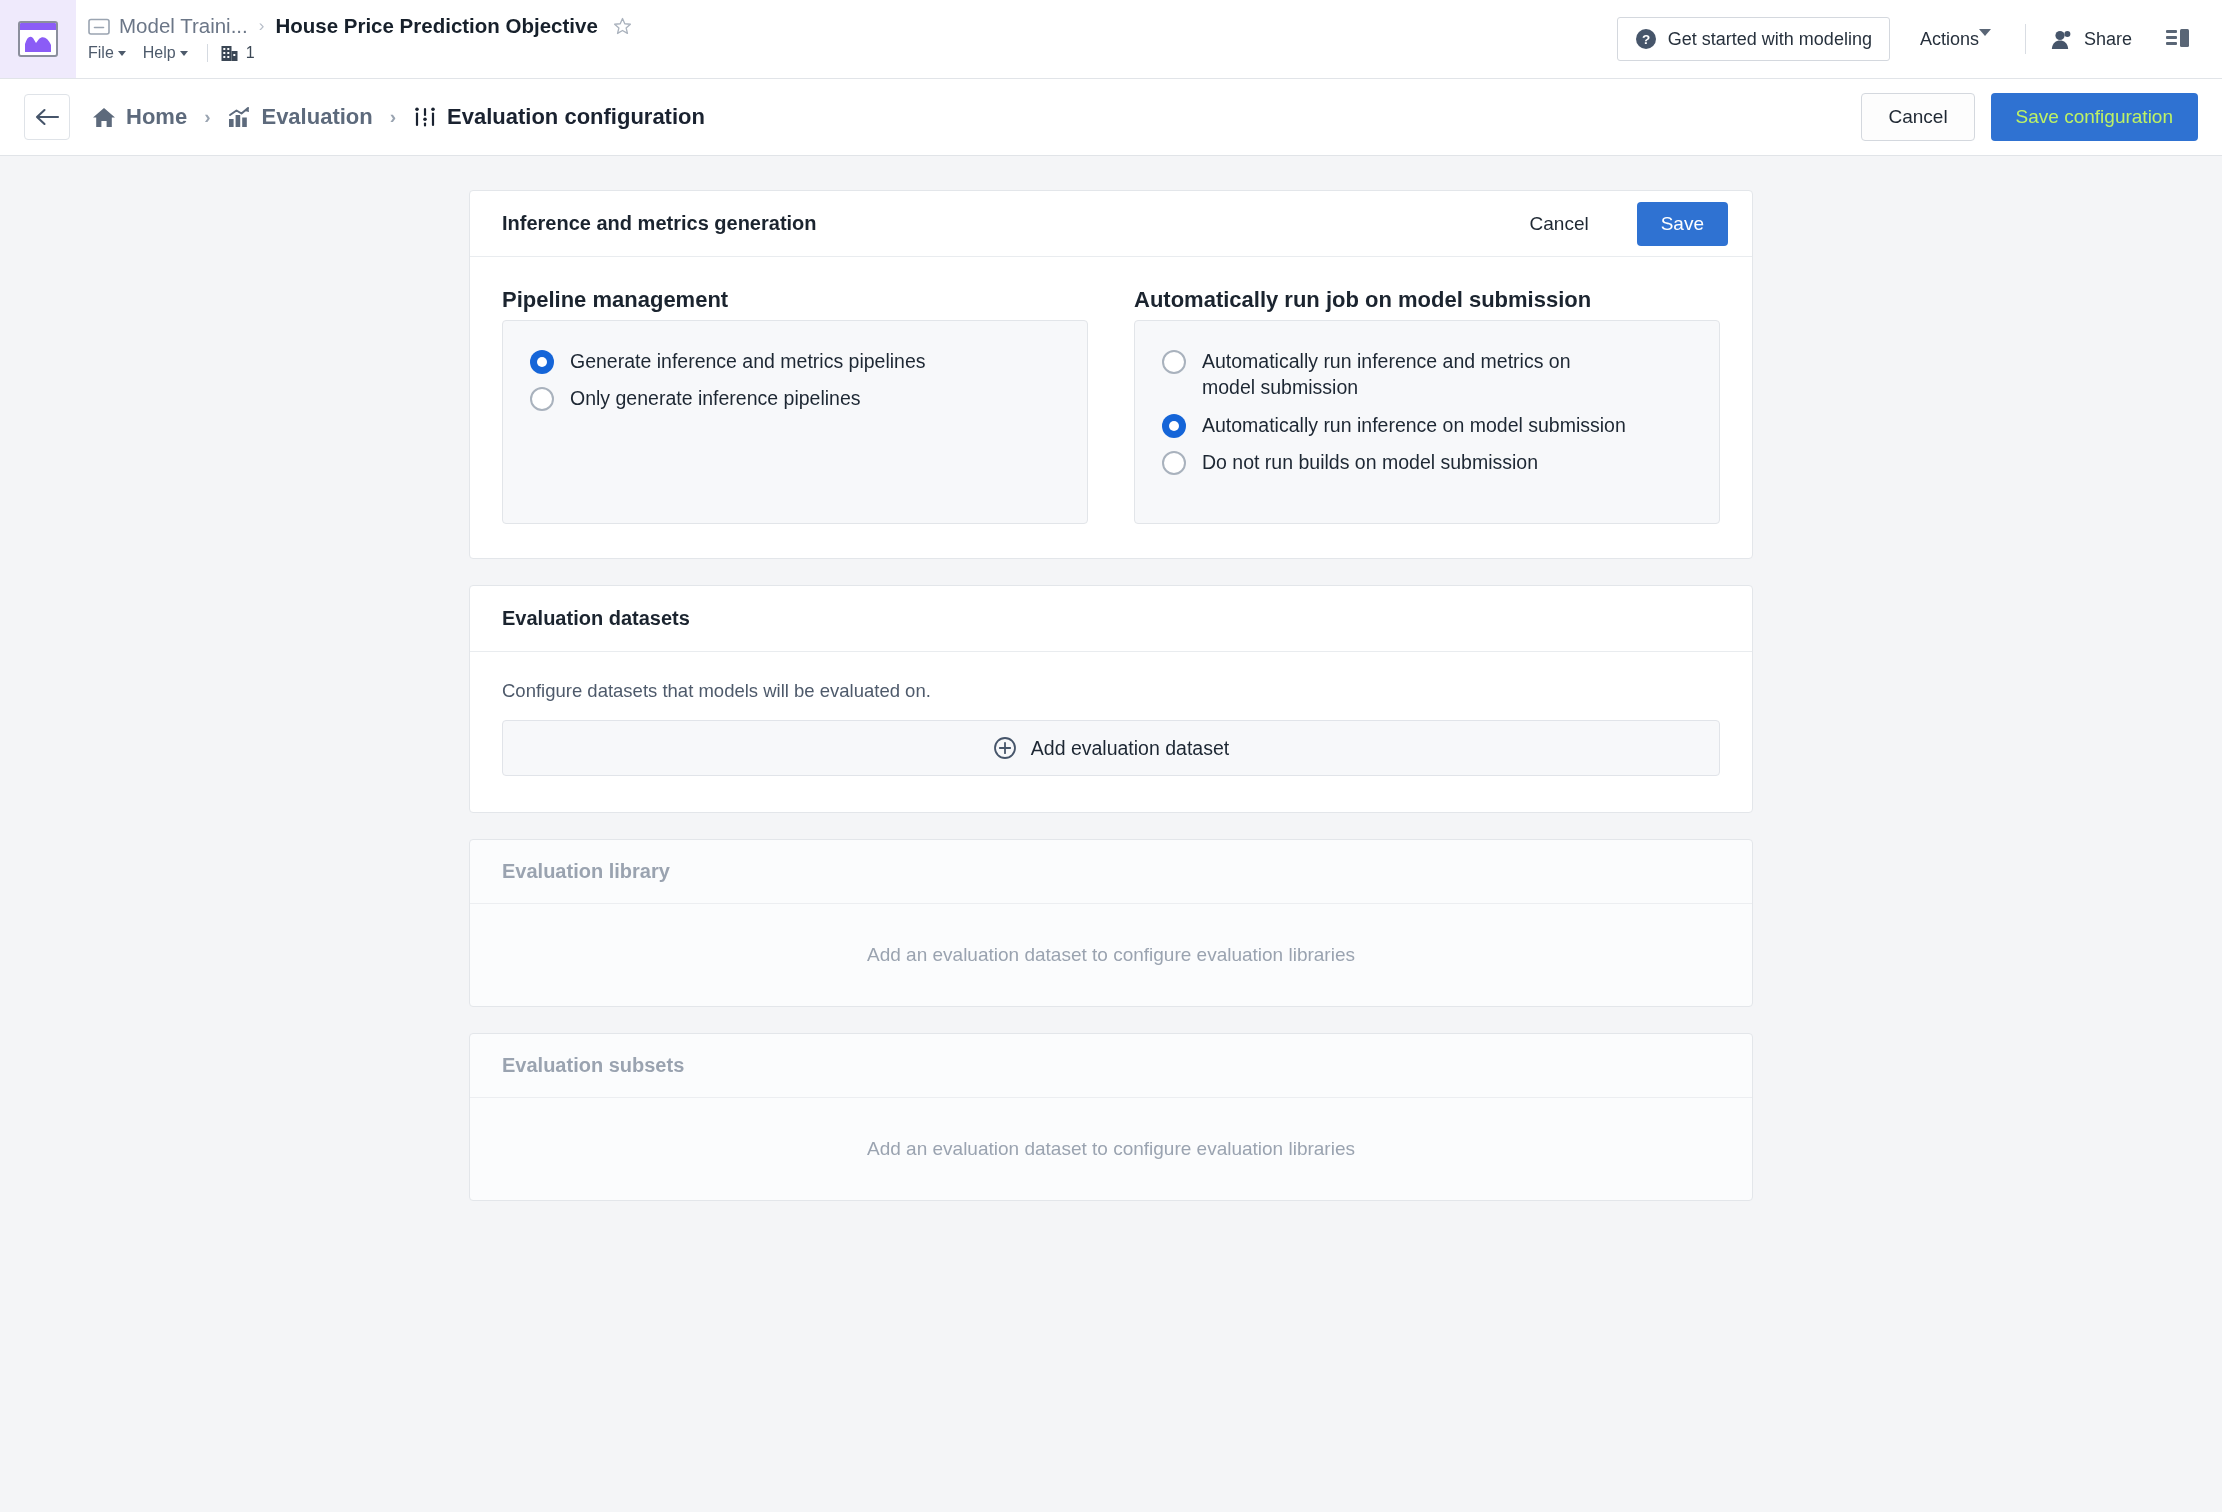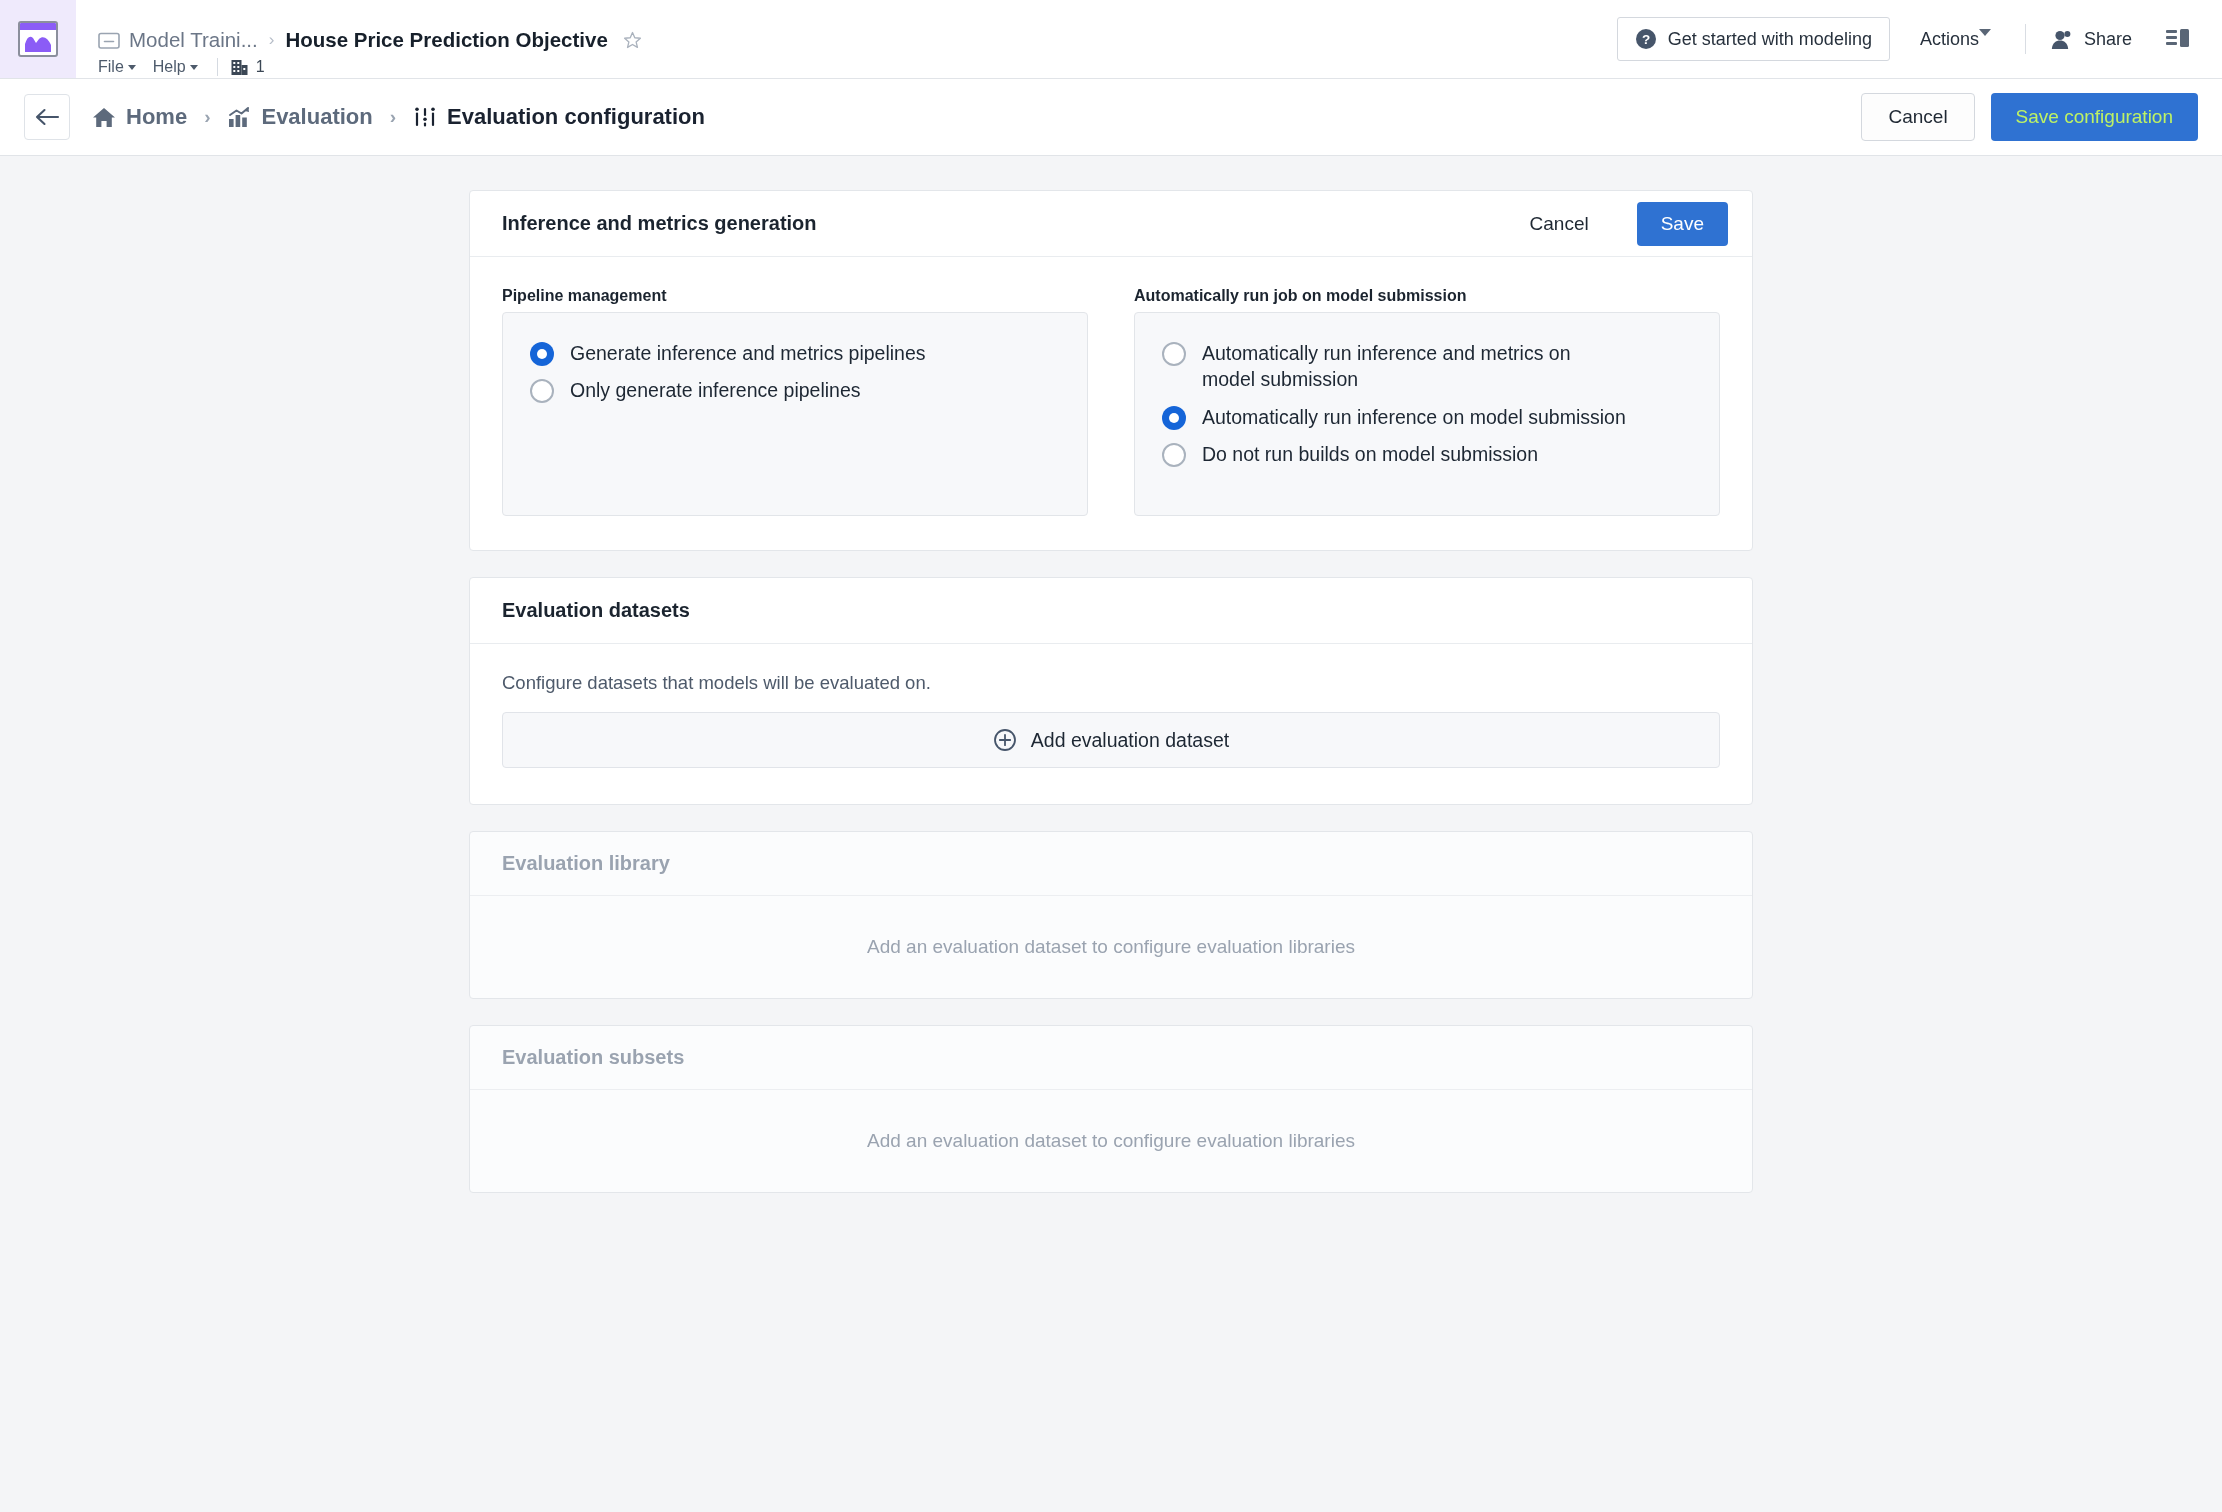--- a/index.html
+++ b/index.html
@@ -36,24 +36,24 @@
     overflow: hidden;
     position: relative;
   }
   .app-icon .bar { height: 7px; background: #8b5cf6; }
   .app-icon .mount {
     position: absolute; left: 5px; bottom: 3px;
     width: 26px; height: 17px;
   }
 
   .title-block {
-    padding-left: 22px;
+    padding-left: 12px;
     display: flex;
     flex-direction: column;
-    justify-content: flex-end;
+    justify-content: center;
     gap: 4px;
     flex: 1;
     min-width: 0;
   }
   .crumb-line { display: flex; align-items: center; gap: 9px; }
   .folder-icon { width: 22px; height: 19px; flex: none; display:block;}
   .crumb-parent {
     font-size: 20.5px;
     color: #6b7687;
     white-space: nowrap;
@@ -205,21 +205,21 @@
   .btn-save-sm {
     background: #2f72d2; border: none; border-radius: 4px;
     color: #fff; font-size: 19px; padding: 11px 24px; cursor: pointer;
     font-family: inherit;
     margin-left: 24px;
   }
 
   .card-body { padding: 30px 32px 34px 32px; }
   .two-col { display: flex; gap: 46px; }
   .col { flex: 1; min-width: 0; }
-  .group-title { font-size: 16px; font-weight: bold; color: #1b242f; margin-bottom: 7px; }
+  .group-title { font-size: 22px; font-weight: bold; color: #1b242f; margin-bottom: 7px; }
   .group-desc {
     font-size: 18.5px;
     color: #6a7585;
     line-height: 1.42;
     margin-bottom: 17px;
     max-width: 560px;
   }
   .radio-box {
     border: 1px solid #e2e5e9;
     border-radius: 4px;

